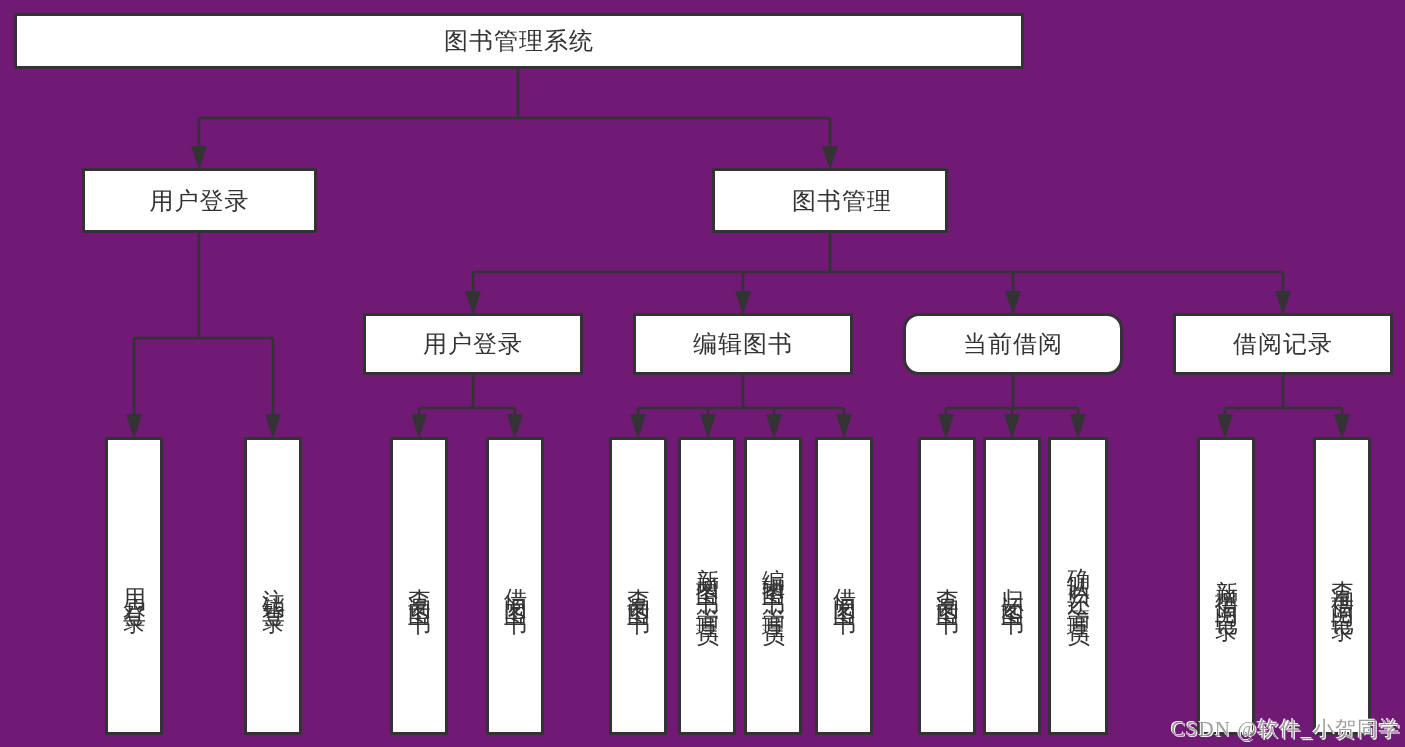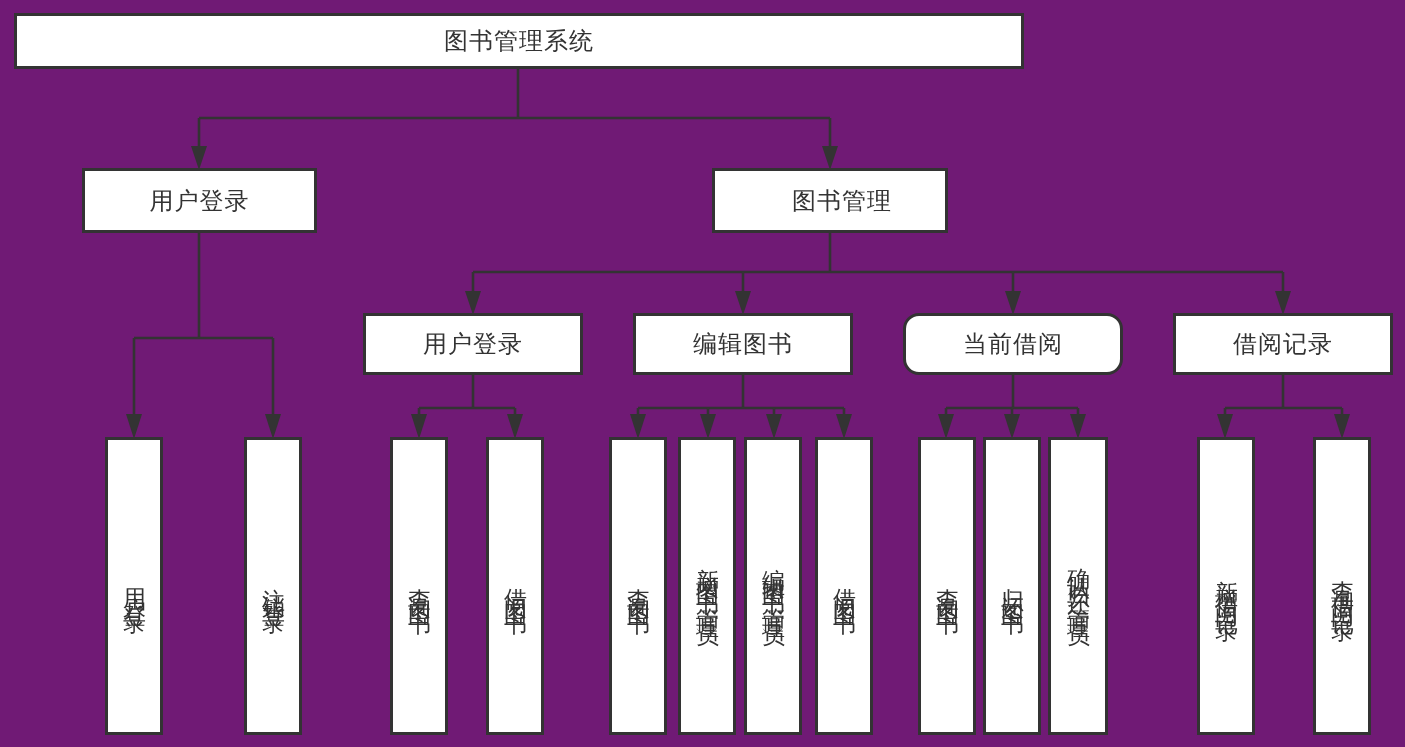--- a/index.html
+++ b/index.html
@@ -164,13 +164,14 @@
   <div class="box leaf l7">编辑图书（管理员）</div>
   <div class="box leaf l8">借阅图书</div>
 
   <div class="box leaf l9">查询图书</div>
   <div class="box leaf l10">归还图书</div>
   <div class="box leaf wide l11">确认归还（管理员）</div>
 
   <div class="box leaf l12">新增借阅记录</div>
   <div class="box leaf l13">查询借阅记录</div>
 
+  <div id="watermark">CSDN @软件_小贺同学</div>
 </div>
 
 </body></html>

